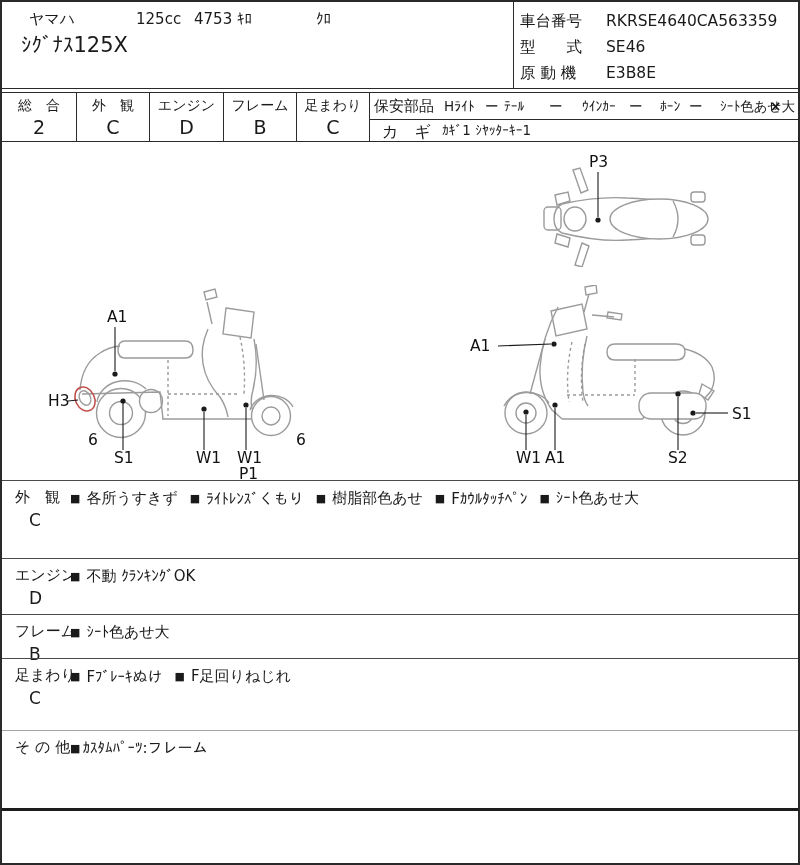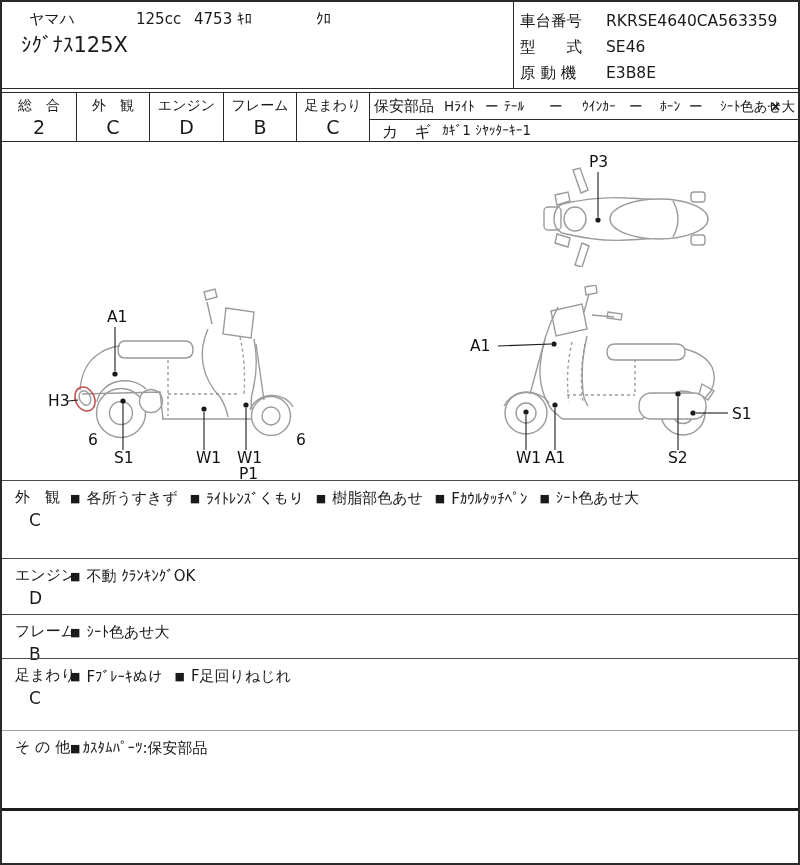--- a/index.html
+++ b/index.html
@@ -285,20 +285,20 @@
     <div class="sgrade">C</div>
     <div class="sitems">
       <span class="sitem"><span class="bullet">■</span><span>Fﾌﾞﾚｰｷぬけ</span></span>
       <span class="sitem"><span class="bullet">■</span><span>F足回りねじれ</span></span>
     </div>
   </div>
 
   <div class="sec sec-4">
     <div class="slabel">そ の 他</div>
     <div class="sitems">
-      <span class="sitem" style="gap:2px;"><span class="bullet">■</span><span>ｶｽﾀﾑﾊﾟｰﾂ:保安部品</span></span>
+      <span class="sitem" style="gap:2px;"><span class="bullet">■</span><span>ｶｽﾀﾑﾊﾟｰﾂ:フレーム</span></span>
     </div>
   </div>
 
   <div class="thickbar"></div>
   <div class="footer-empty"></div>
 
 </div>
 
 </body></html>

